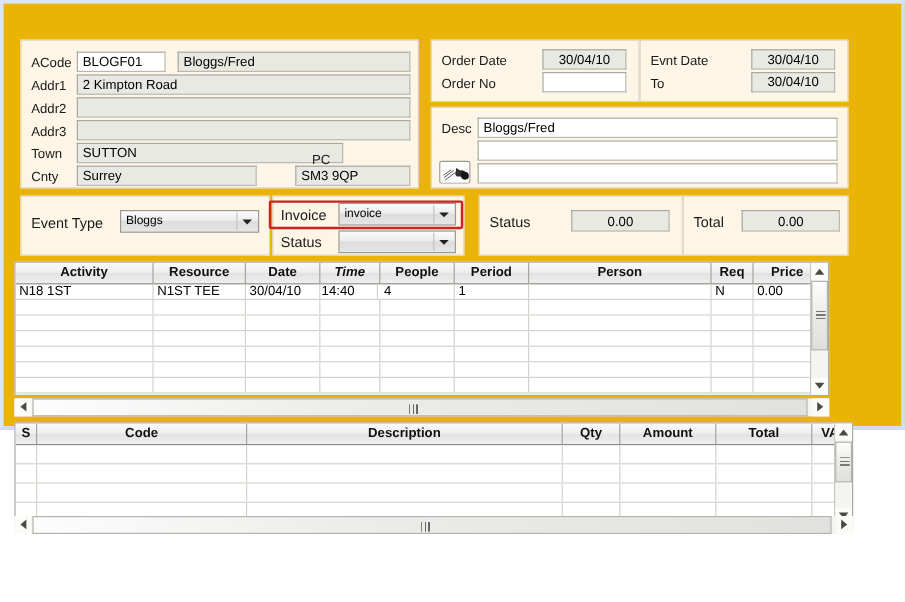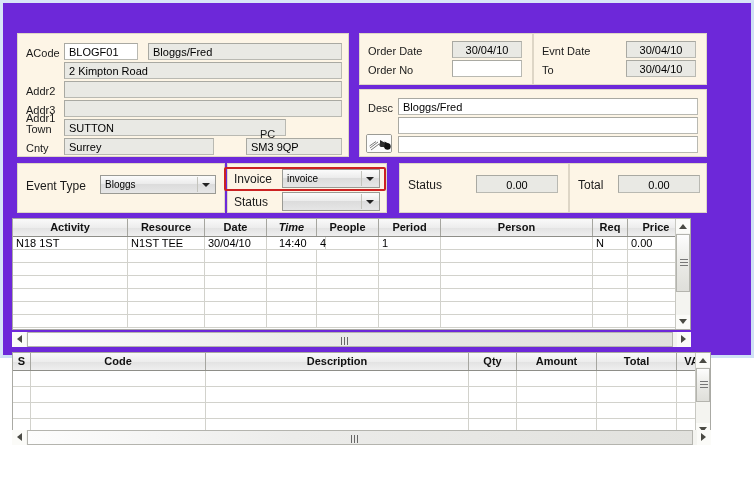--- a/index.html
+++ b/index.html
@@ -11,21 +11,21 @@
     width: 754px;
     height: 502px;
     overflow: hidden;
     font-family: "Liberation Sans", sans-serif;
   }
   #app {
     position: absolute;
     left: 0; top: 0;
     width: 754px; height: 358px;
     box-sizing: border-box;
-    background: #6d28d9;
+    background: #eab308;
     border: 3px solid #cfe0f5;
     border-top-color: #d8e6f7;
     border-left-color: #d8e6f7;
     font-size: 11px;
     color: #000;
   }
 
   .panel {
     position: absolute;
     background: #fdf5e6;
@@ -208,21 +208,21 @@
 <body>
 
 <div id="app">
 
   <div class="panel" style="left:14px; top:30px; width:332px; height:124px;">
 
     <div class="lbl" style="left:8px; top:12px;">ACode</div>
     <div class="tb white" style="left:46px; top:9px; width:74px; height:17px;">BLOGF01</div>
     <div class="tb" style="left:130px; top:9px; width:194px; height:17px;">Bloggs/Fred</div>
 
-    <div class="lbl" style="left:8px; top:31px;margin-top:46px;">Addr1</div>
+    <div class="lbl" style="left:8px; top:31px;">Addr1</div>
     <div class="tb" style="left:46px; top:28px; width:278px; height:17px;">2 Kimpton Road</div>
 
     <div class="lbl" style="left:8px; top:50px;">Addr2</div>
     <div class="tb" style="left:46px; top:47px; width:278px; height:17px;"></div>
 
     <div class="lbl" style="left:8px; top:69px;">Addr3</div>
     <div class="tb" style="left:46px; top:66px; width:278px; height:17px;"></div>
 
     <div class="lbl" style="left:8px; top:88px;">Town</div>
     <div class="tb" style="left:46px; top:85px; width:222px; height:17px;">SUTTON</div>
@@ -317,21 +317,21 @@
         <div class="gh" style="left: 366px; width: 62px;">Period</div>
         <div class="gh" style="left: 428px; width: 152px;">Person</div>
         <div class="gh" style="left: 580px; width: 35px;">Req</div>
         <div class="gh" style="left: 615px; width: 57px;">Price</div>
       </div>
     <div class="gbody" id="bg-body">
         <div class="grow" style="top: 0px; height: 13px;">
           <div class="gcell" style="left: 0px; width: 115px; height: 12px; line-height: 12px;">N18 1ST</div>
           <div class="gcell" style="left: 115px; width: 77px; height: 12px; line-height: 12px;">N1ST TEE</div>
           <div class="gcell" style="left: 192px; width: 62px; height: 12px; line-height: 12px;">30/04/10</div>
-          <div class="gcell" style="left: 263px; width: 50px; height: 12px; line-height: 12px;">14:40</div>
+          <div class="gcell" style="left: 252px; width: 50px; height: 12px; line-height: 12px;">14:40</div>
           <div class="gcell" style="left: 304px; width: 62px; height: 12px; line-height: 12px;">4</div>
           <div class="gcell" style="left: 366px; width: 62px; height: 12px; line-height: 12px;">1</div>
           <div class="gcell" style="left: 428px; width: 152px; height: 12px; line-height: 12px;"></div>
           <div class="gcell" style="left: 580px; width: 35px; height: 12px; line-height: 12px;">N</div>
           <div class="gcell" style="left: 615px; width: 57px; height: 12px; line-height: 12px;">0.00</div>
         </div>
         <div class="grow" style="top: 13px; height: 13px;">
           <div class="gcell" style="left: 0px; width: 115px; height: 12px; line-height: 12px;"></div>
           <div class="gcell" style="left: 115px; width: 77px; height: 12px; line-height: 12px;"></div>
           <div class="gcell" style="left: 192px; width: 62px; height: 12px; line-height: 12px;"></div>

